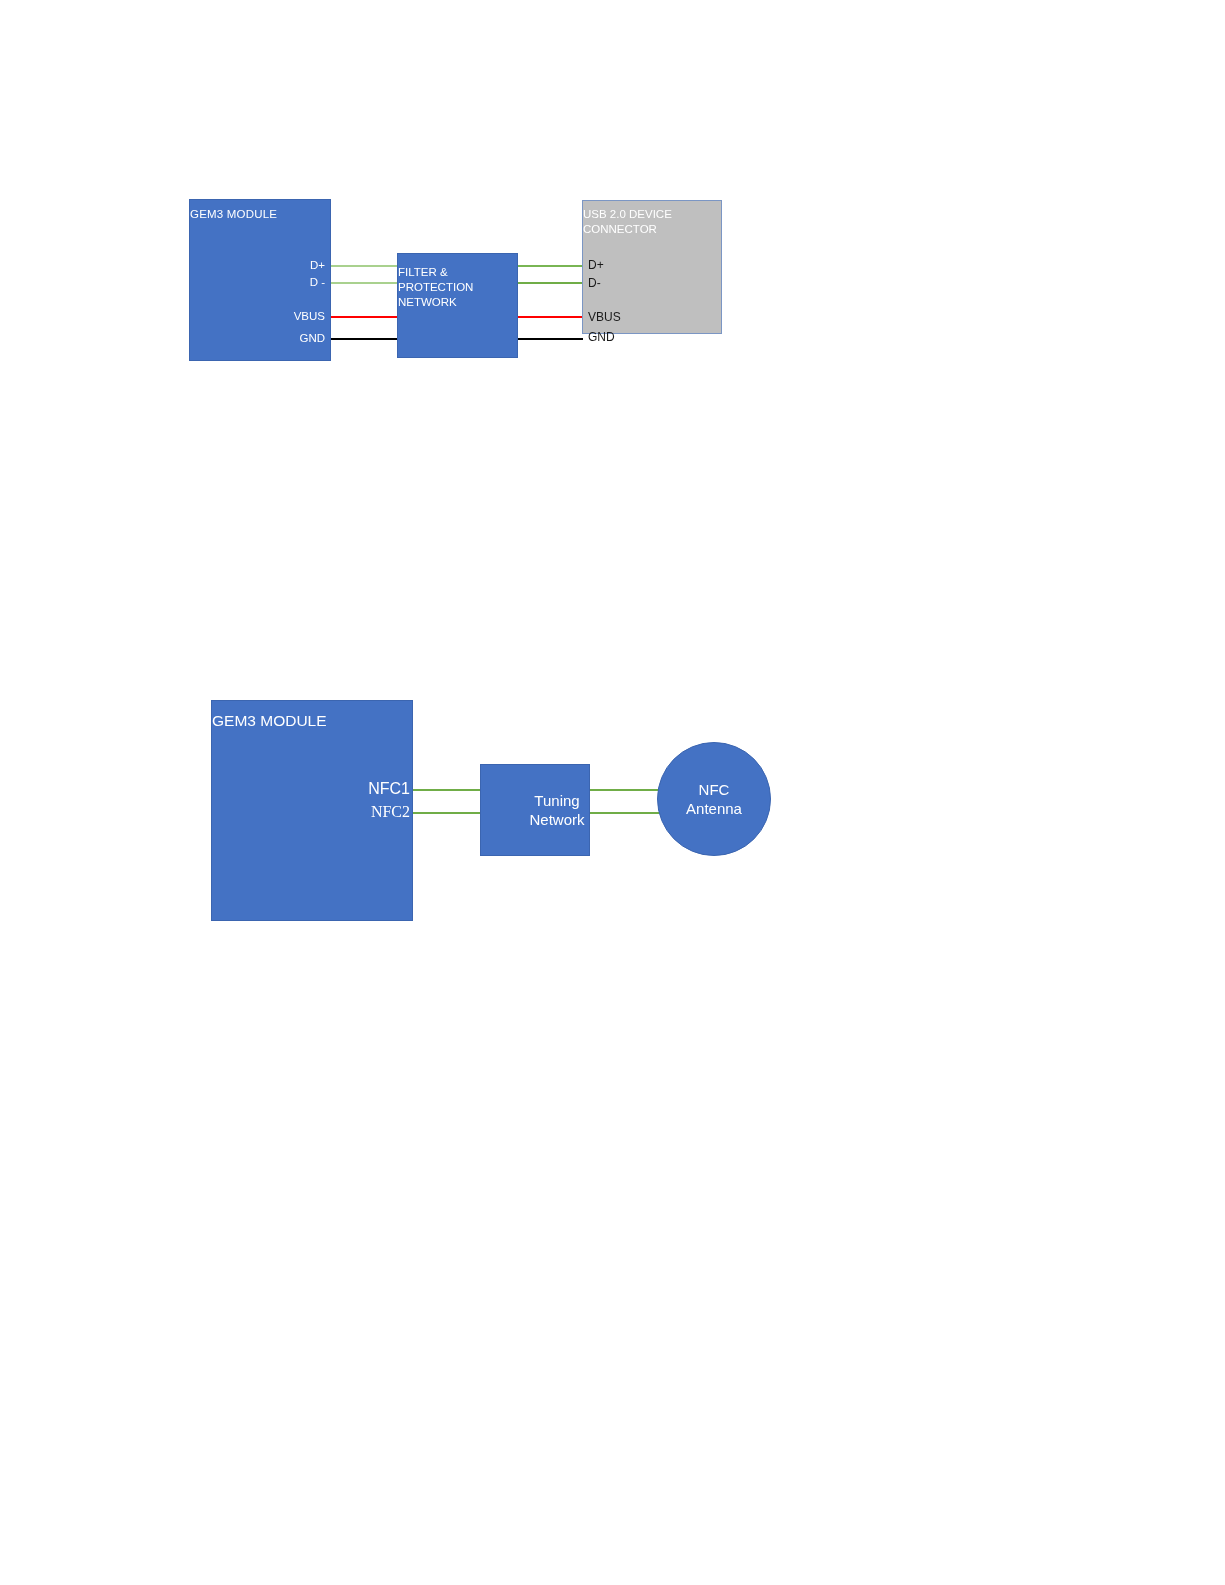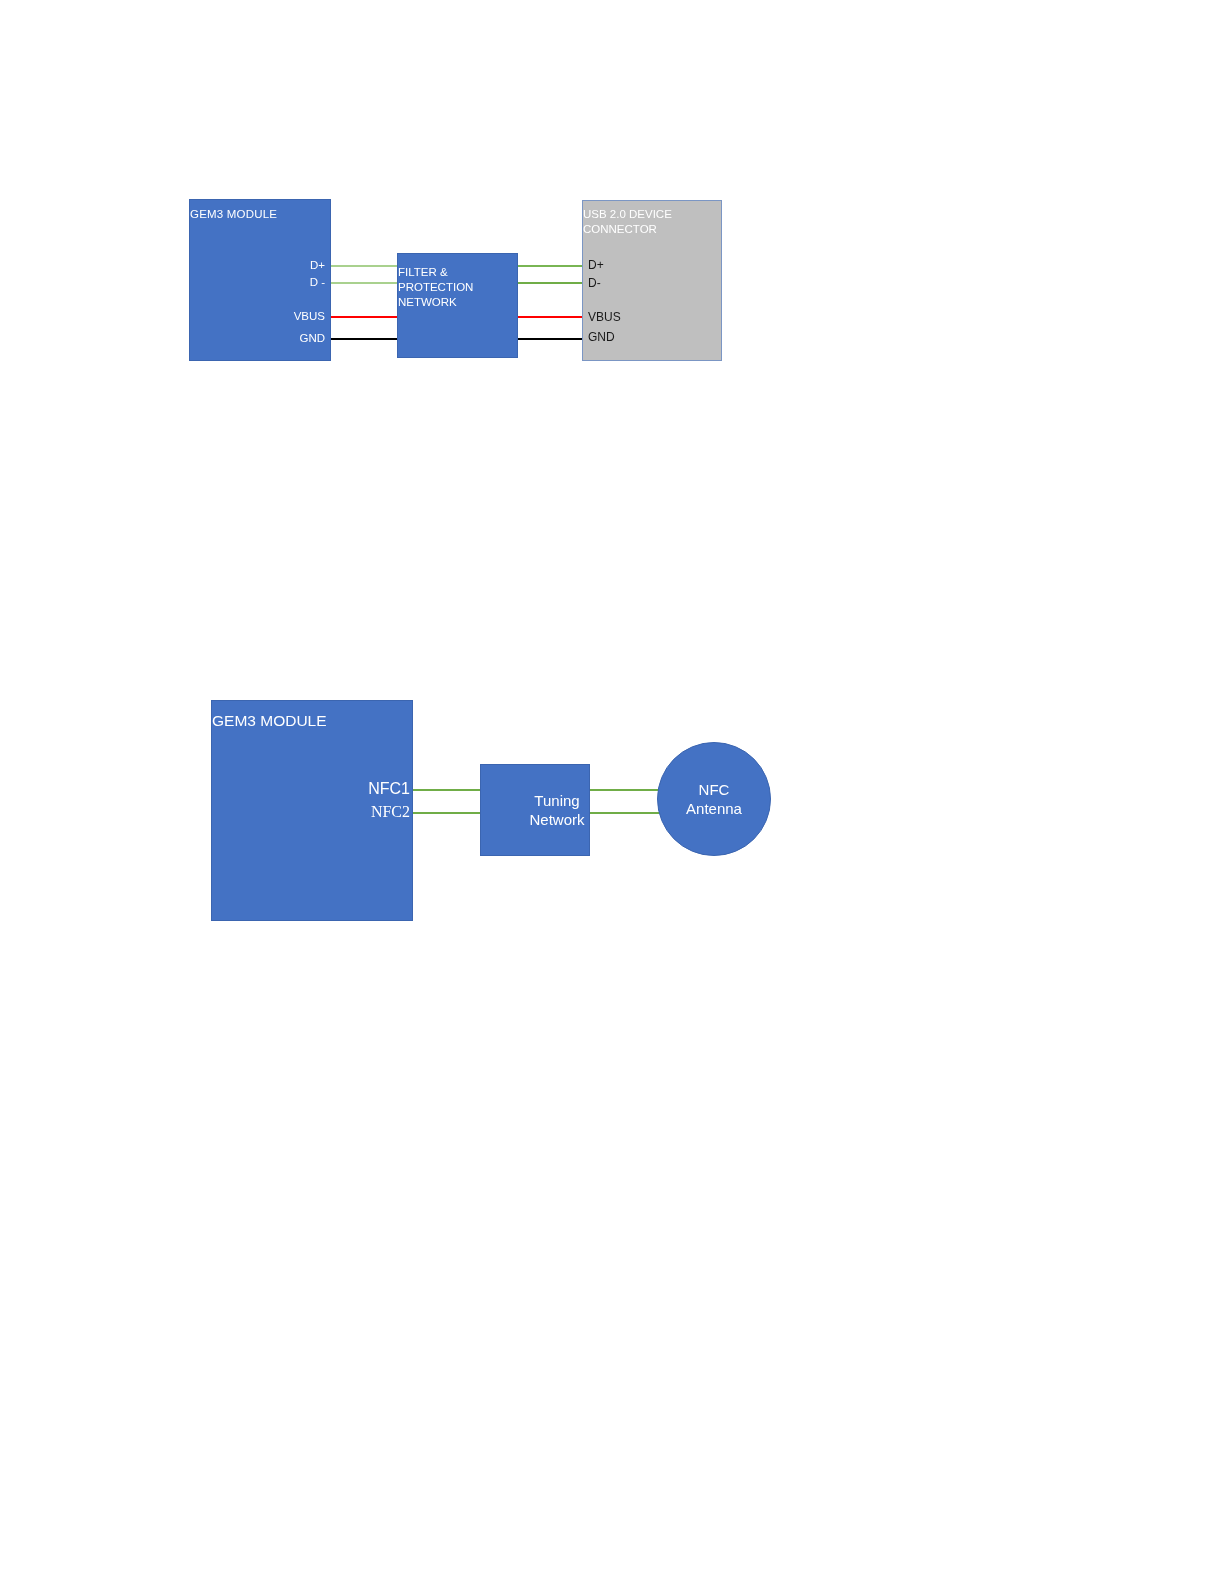--- a/index.html
+++ b/index.html
@@ -95,21 +95,21 @@
   .w-green-mid   { border-top: 2px solid #79B553; }
   .w-red         { border-top: 2px solid #FF0000; }
   .w-black       { border-top: 2px solid #000000; }
 
   
   #d1 { left: 0; top: 0; width: 1225px; height: 400px; }
   #d1-gem3-box      { left: 189px; top: 199px;  width: 142px; height: 162px; }
   #d1-gem3-title    { top: 7px;  font-size: 11.5px; letter-spacing: .2px; }
   #d1-filter-box    { left: 397px; top: 253px;  width: 121px; height: 105px; }
   #d1-filter-title  { top: 11px; font-size: 11.5px; }
-  #d1-usb-box       { left: 582px; top: 200px;  width: 140px; height: 161px; }
+  #d1-usb-box       { left: 582px; top: 200px;  width: 140px; height: 134px; }
   #d1-usb-title     { top: 6px;  font-size: 11.5px; }
 
   #d1 .pin-right { right: 0; width: 100px; font-size: 11.5px; padding-right: 5px; }
   #d1 .pin-left  { left: 0;  width: 100px; font-size: 12px;  padding-left: 5px; }
 
   
   #d2 { left: 0; top: 0; width: 1225px; height: 1000px; }
   #d2-gem3-box   { left: 211px; top: 700px; width: 202px; height: 221px; }
   #d2-gem3-title { top: 10px; font-size: 15.5px; }
   #d2-tuning-box { left: 480px; top: 764px; width: 110px; height: 92px;

